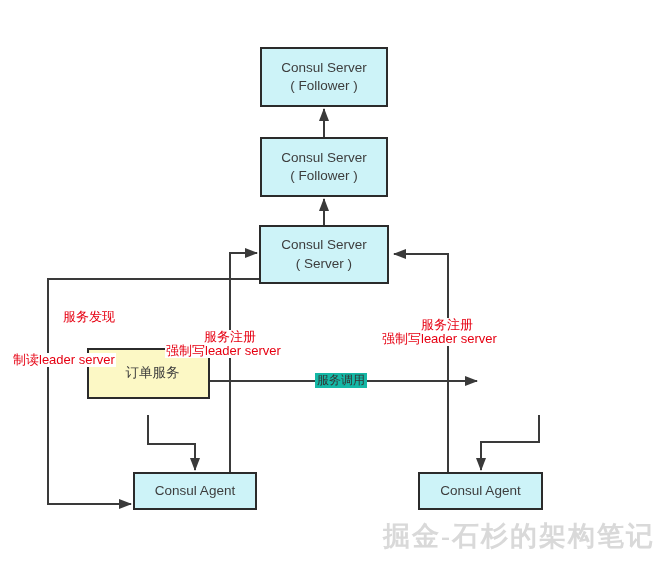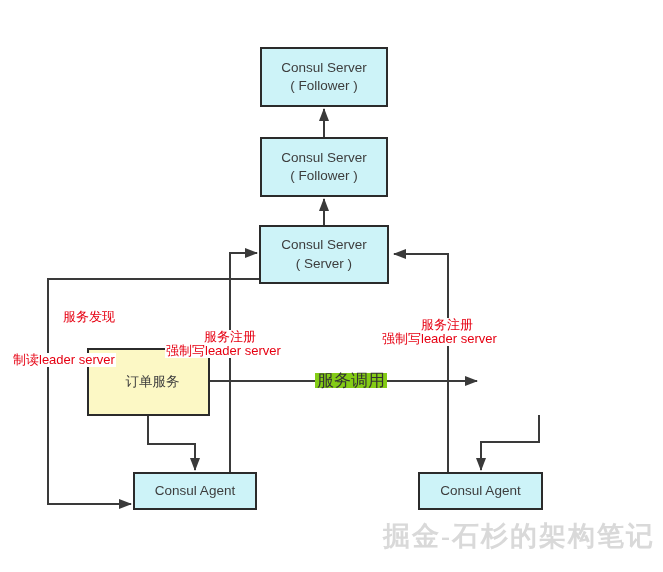--- a/index.html
+++ b/index.html
@@ -13,39 +13,39 @@
     position:absolute;box-sizing:border-box;border:2px solid #2b2b2b;
     display:flex;flex-direction:column;justify-content:center;
     font-size:13.5px;color:#3d3d3d;line-height:1.35;text-align:center;
   }
   .server{background:#cdf3f8;}
   .service{background:#fcf8c5;}
 
   #follower-top{left:260px;top:47px;width:128px;height:60px;}
   #follower-mid{left:260px;top:137px;width:128px;height:60px;}
   #leader{left:259px;top:225px;width:130px;height:59px;}
-  #order-service{left:87px;top:348px;width:123px;height:68px;padding-left:8px;}
+  #order-service{left:87px;top:348px;width:123px;height:51px;padding-left:8px;}
   #inventory-service{left:479px;top:346px;width:119px;height:69px;}
   #agent-left{left:133px;top:472px;width:124px;height:38px;}
   #agent-right{left:418px;top:472px;width:125px;height:38px;}
 
   .red-label{
     position:absolute;font-size:13px;line-height:14px;color:#e60012;
     background:#ffffff;white-space:nowrap;padding:0 1px;
   }
   #sd-1{left:62px;top:310px;text-align:right;}
   #sd-2{left:12px;top:326px;margin-top:27px;}
   #srl-1{left:203px;top:330px;}
   #srl-2{left:165px;top:344px;}
   #srr-1{left:420px;top:318px;}
   #srr-2{left:381px;top:332px;}
 
   #call-label{
-    position:absolute;left:315px;top:373px;font-size:17px;line-height:15px;
-    color:#333333;background:#84cc16;white-space:nowrap;padding:0 2px;
+    position:absolute;left:315px;top:373px;font-size:12px;line-height:15px;
+    color:#333333;background:#14b8a6;white-space:nowrap;padding:0 2px;
   }
 
   #watermark{
     position:absolute;right:8px;top:518px;
     font-family:"Liberation Serif","DejaVu Serif",serif;font-weight:bold;
     font-size:27px;letter-spacing:2px;color:#d9d9d9;white-space:nowrap;
   }
 </style>
 </head>
 <body>

